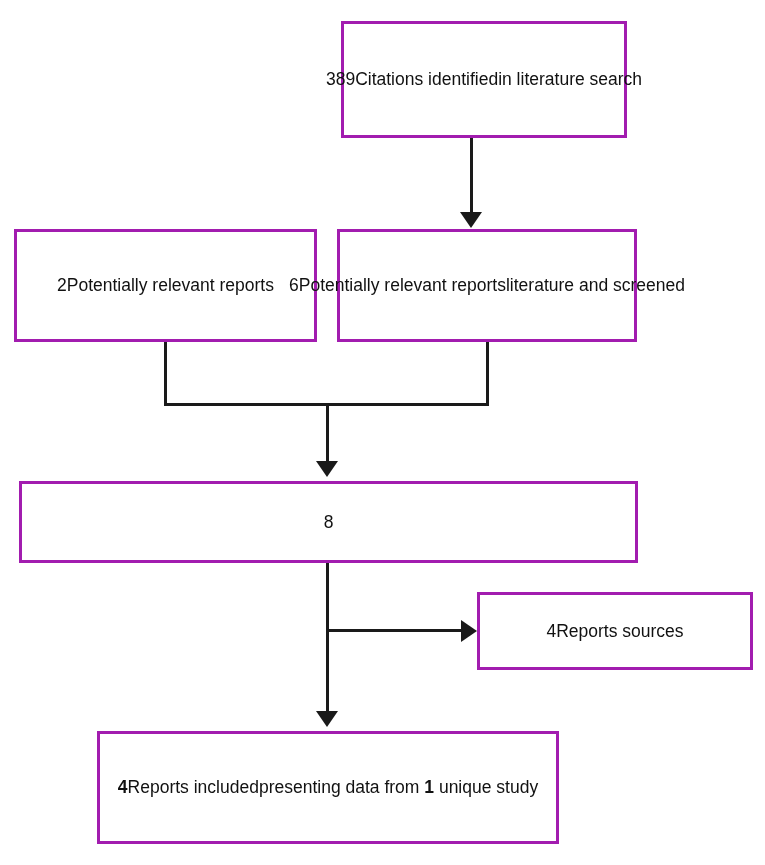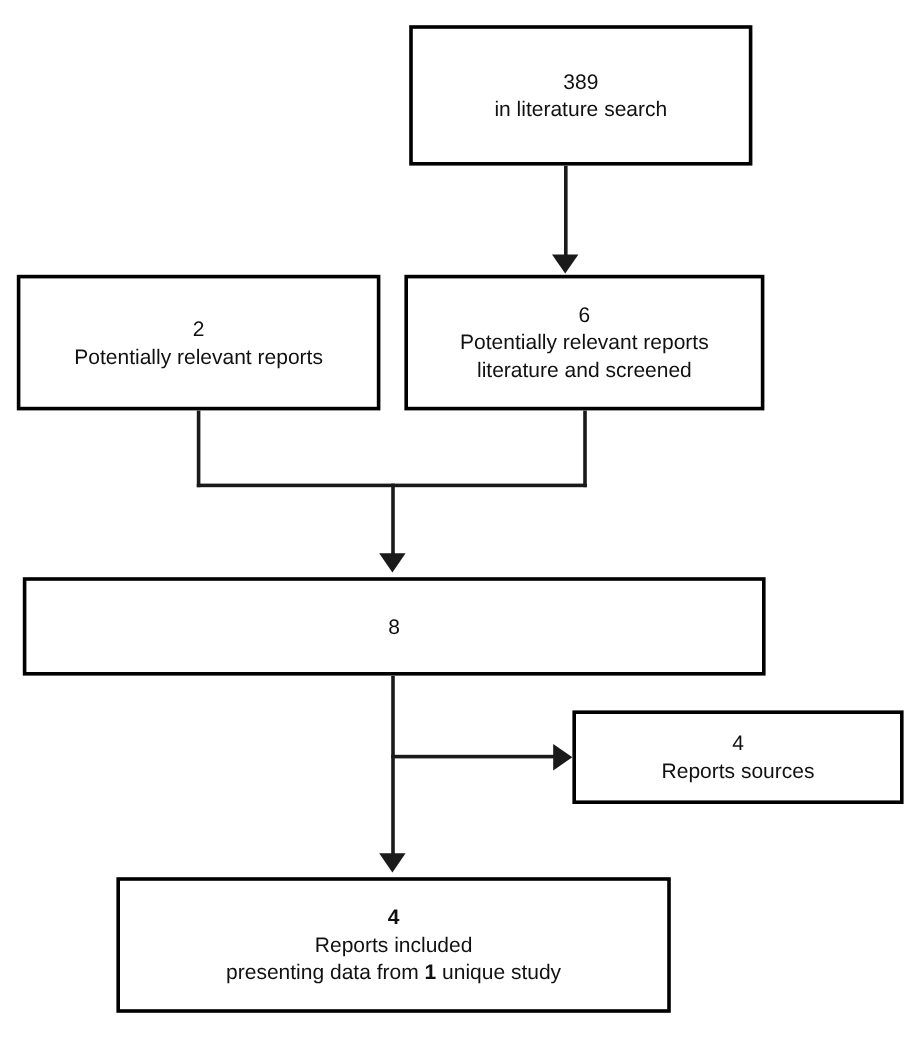--- a/index.html
+++ b/index.html
@@ -15,23 +15,23 @@
     position: relative;
     width: 765px;
     height: 865px;
     background: #ffffff;
     overflow: hidden;
   }
   .node {
     position: absolute;
     box-sizing: border-box;
     background: #ffffff;
-    border: 3px solid #000000;
+    border: 3px solid #a21caf;
     display: flex;
-    flex-direction: column;
+    flex-direction: row;
     align-items: center;
     justify-content: center;
     text-align: center;
     line-height: 1.30;
     font-size: 17.5px;
     color: #111111;
     z-index: 3;
   }
   .node .ln {
     display: block;
@@ -114,20 +114,21 @@
   <div class="arrow-down" id="edge2-head"></div>
 
   <div class="conn vline" id="edge3-line"></div>
   <div class="arrow-down" id="edge3-head"></div>
 
   <div class="conn hline" id="edge4-bar"></div>
   <div class="arrow-right" id="edge4-head"></div>
 
   <div class="node" id="node-citations">
     <span class="ln">389</span>
+    <span class="ln">Citations identified</span>
     <span class="ln">in literature search</span>
   </div>
 
   <div class="node" id="node-other-sources">
     <span class="ln">2</span>
     <span class="ln">Potentially relevant reports</span>
   </div>
 
   <div class="node" id="node-screened">
     <span class="ln">6</span>

